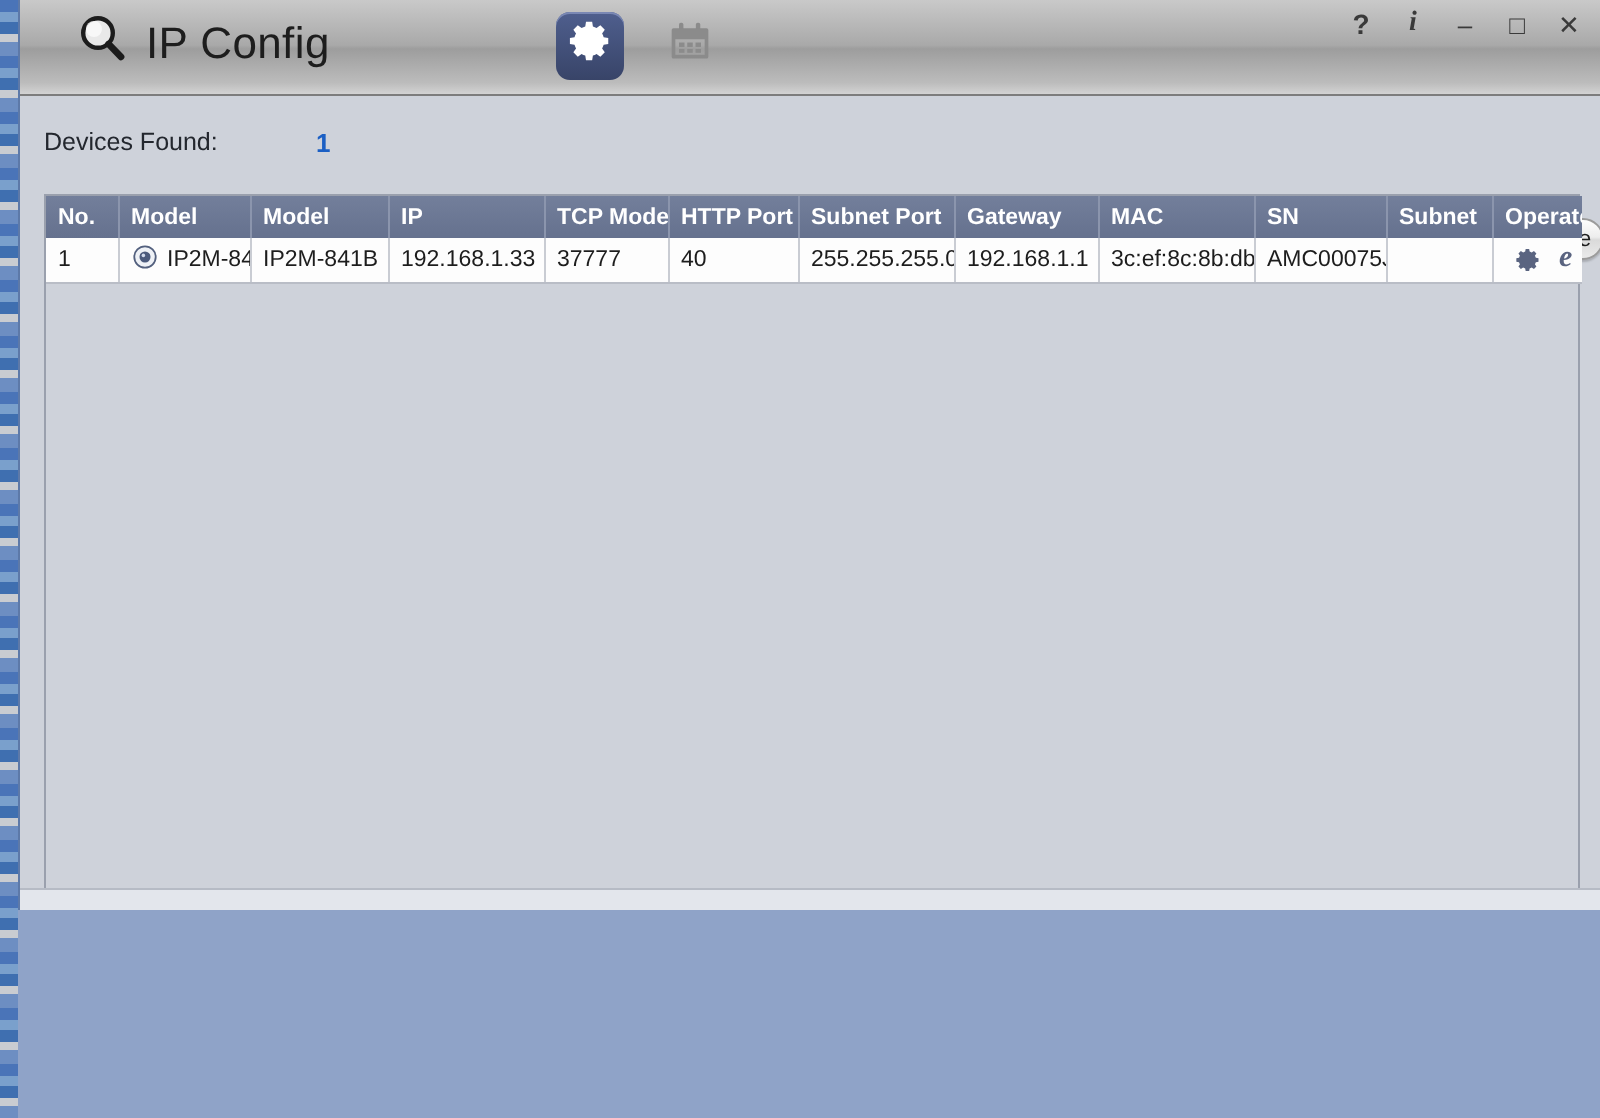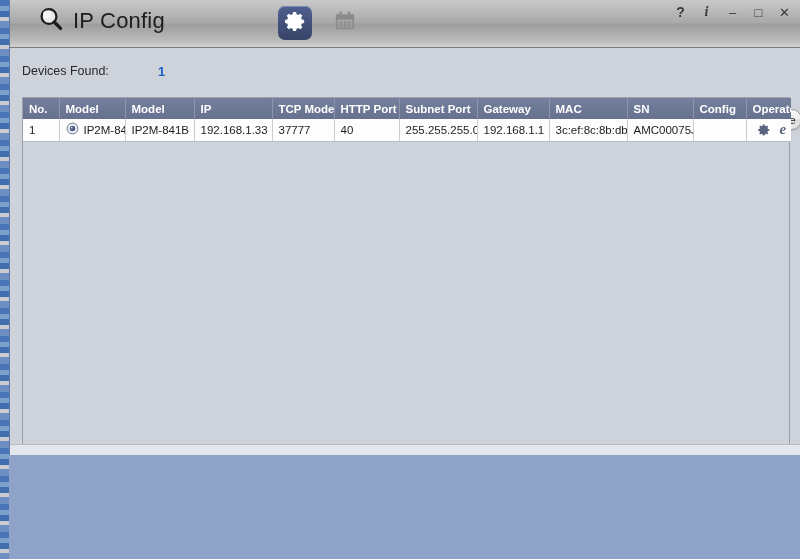--- a/index.html
+++ b/index.html
@@ -313,21 +313,21 @@
           <th>No.</th>
           <th>Model</th>
           <th>Model</th>
           <th>IP</th>
           <th>TCP Mode</th>
           <th>HTTP Port</th>
           <th>Subnet Port</th>
           <th>Gateway</th>
           <th>MAC</th>
           <th>SN</th>
-          <th>Config</th>
+          <th>Subnet</th>
           <th>Operate</th>
         </tr>
       </thead>
       <tbody>
         <tr>
           <td>1</td>
           <td>
             <span class="type-cell">
               <span>
                 <svg width="13" height="13" viewBox="0 0 16 16">

